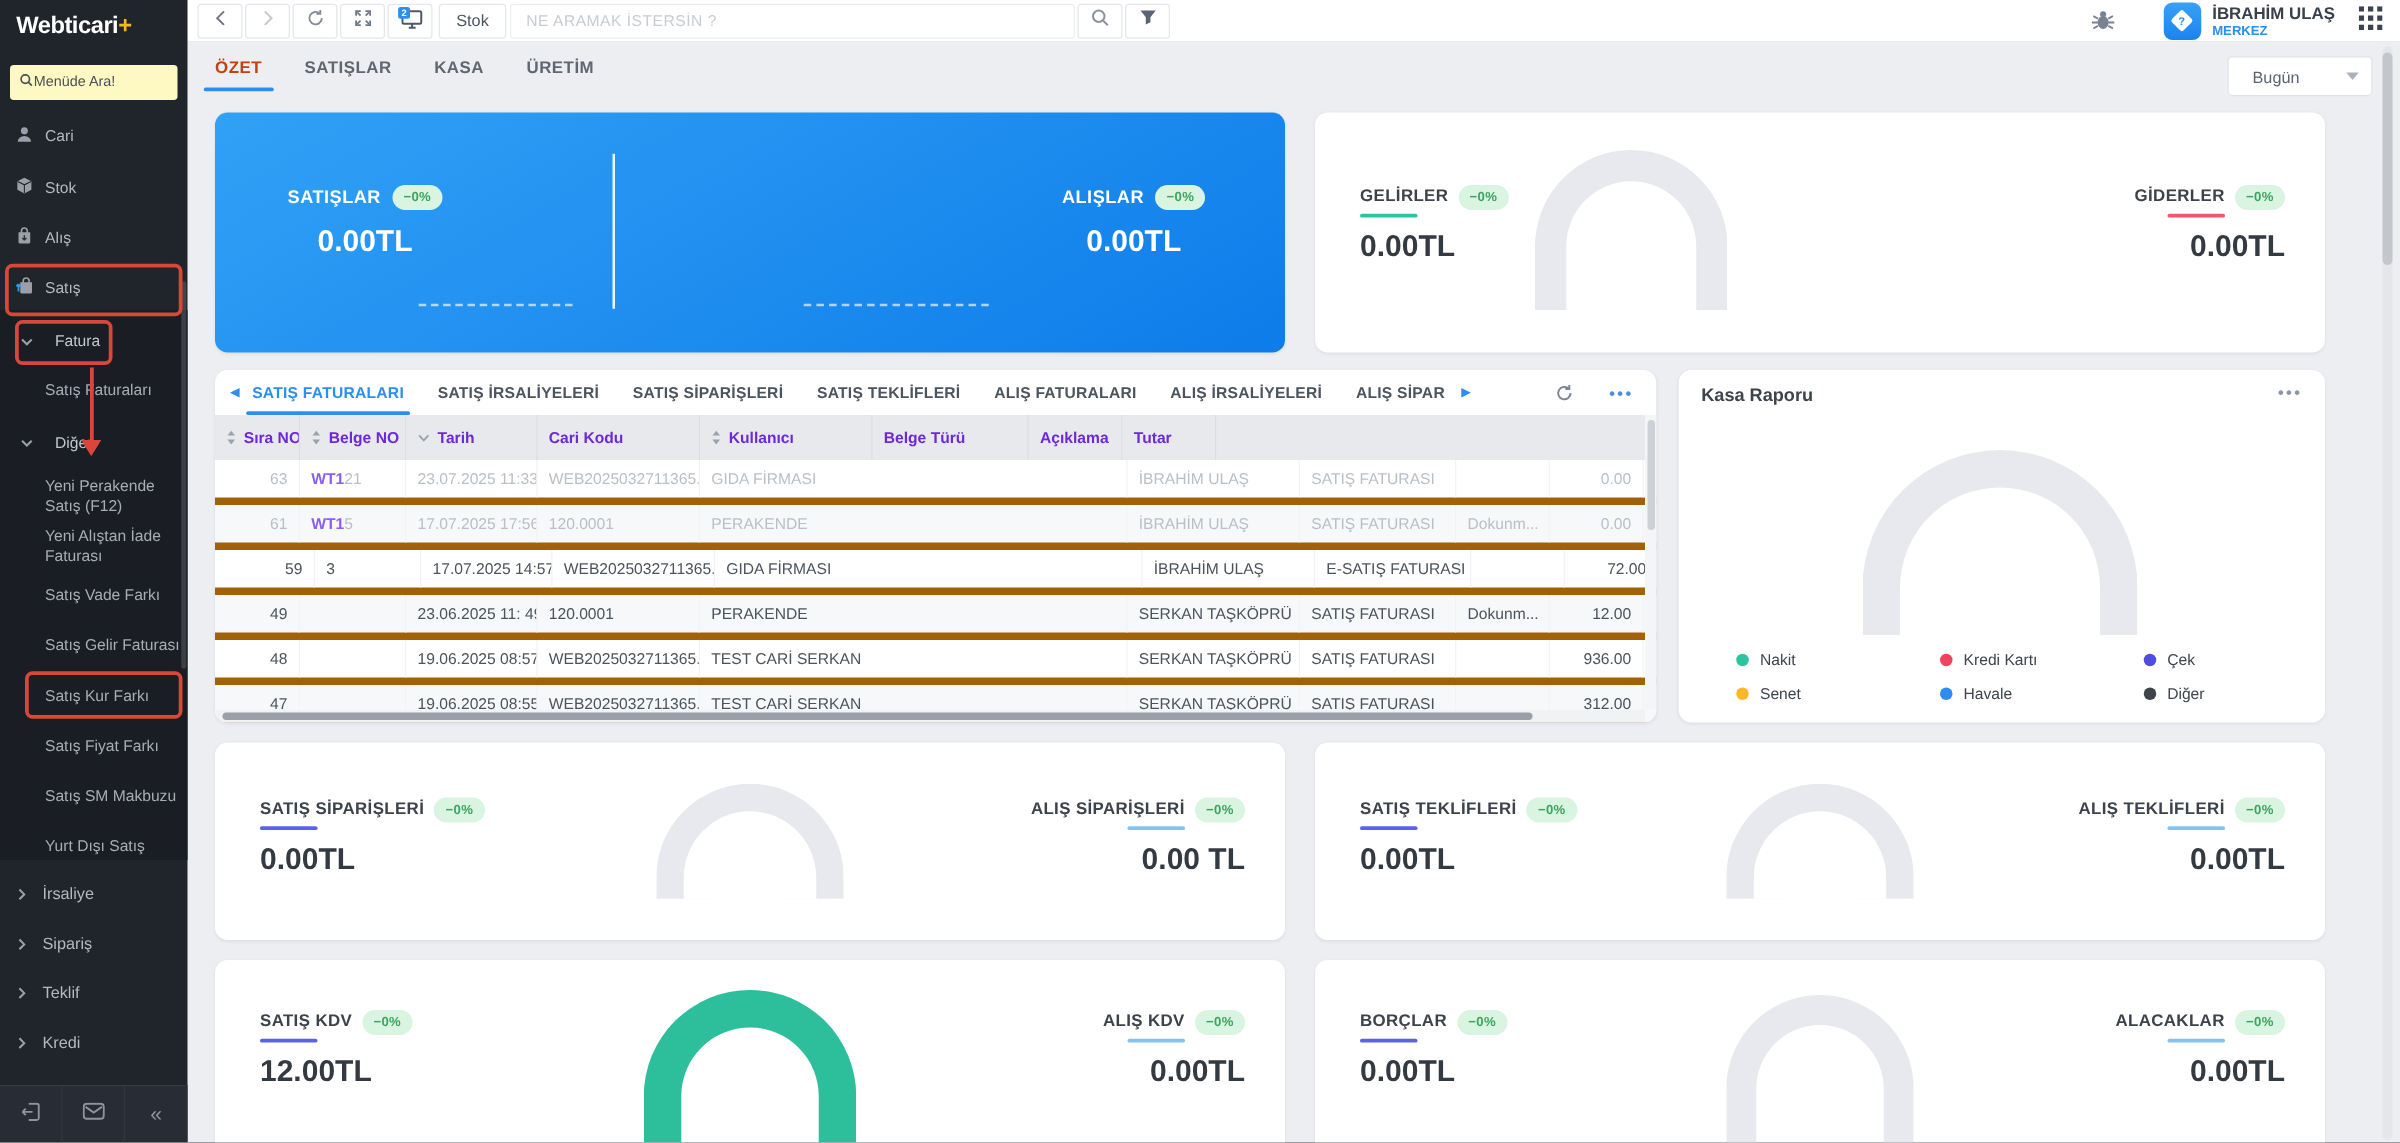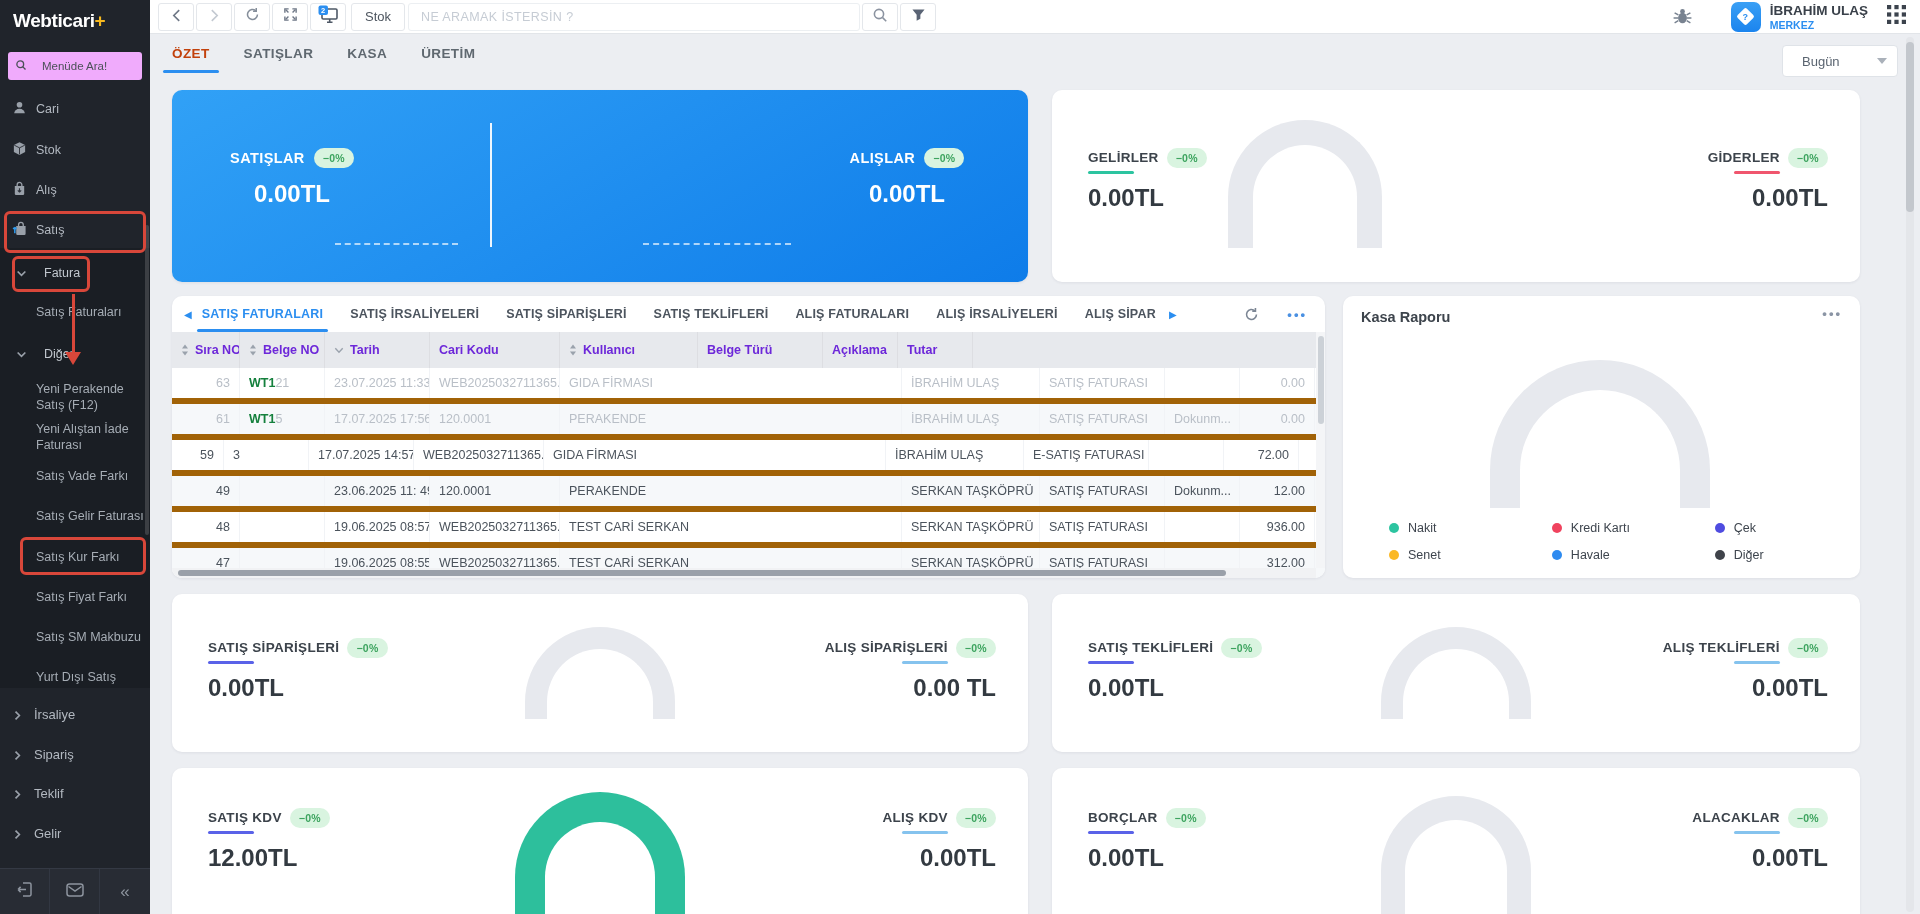--- a/index.html
+++ b/index.html
@@ -5,21 +5,21 @@
   *{margin:0;padding:0;box-sizing:border-box}
   html,body{background:#5a5e66}
   body{font-family:"Liberation Sans",sans-serif}
   #screen{position:relative;width:1920px;height:914px;background:#eceef2;overflow:hidden}
 
   
   #sidebar{position:absolute;left:0;top:0;width:150px;height:914px;background:#20242b;z-index:40}
   .side-section{position:absolute;left:0;top:248px;width:150px;height:440px;background:#1a1e24}
   .logo{position:absolute;left:13px;top:10px;color:#fff;font-size:19px;font-weight:bold;letter-spacing:-.4px;white-space:nowrap}
   .logo .plus{color:#f6b81f}
-  .side-search{position:absolute;left:8px;top:52px;width:134px;height:26px;background:#f0abfc;border-radius:3px;display:flex;align-items:center;padding:14px 7px;gap:15px}
+  .side-search{position:absolute;left:8px;top:52px;width:134px;height:26px;background:#fef9c3;border-radius:3px;display:flex;align-items:center;padding:14px 7px;gap:0}
   .side-search input{border:0;background:transparent;font-size:11.5px;color:#3c4248;width:100%;outline:none}
   .side-search input::placeholder{color:#4b5158}
   .m-item{position:absolute;left:0;width:150px;color:#b3b9c1;font-size:12.5px;cursor:pointer;line-height:16px}
   .m-item .mi-icon{position:absolute;left:12px;top:0}
   .m-item .mi-label{position:absolute;left:36px;top:1px;width:112px}
   .m-item.group .mi-icon{left:16px;top:3px}
   .m-item.group .mi-label{left:44px;color:#c2c8cf}
   .m-item.sub .mi-label{left:36px;color:#a6adb5;font-size:12.5px}
   .m-item.collapsed .mi-icon{left:12px;top:3px}
   .m-item.collapsed .mi-label{left:34px;color:#b3b9c1;font-size:13px}
@@ -112,21 +112,21 @@
   .t-tab.active::after{content:"";position:absolute;left:-5px;right:-5px;bottom:0;height:3px;background:#2b8ef0;border-radius:2px}
   .t-actions{margin-left:auto;margin-right:18px;display:flex;align-items:center;gap:28px}
   .dots{color:#4a90e2;font-weight:bold;letter-spacing:2px;font-size:13px;cursor:pointer}
   .t-head{height:36px;background:#e7e9ed;display:flex}
   .th{display:flex;align-items:center;gap:6px;padding:0 9px;font-size:12.5px;font-weight:bold;color:#6d28d9;border-right:1px solid rgba(0,0,0,.045);white-space:nowrap;overflow:hidden;flex:none}
   .t-row{height:36px;display:flex;background:#fff;border-bottom:6px solid #a16207;cursor:pointer}
   .t-row.alt{background:#f6f8fa}
   .td{display:flex;align-items:center;padding:0 9px;font-size:12.5px;color:#4b535c;border-right:1px solid #f1f3f6;white-space:nowrap;overflow:hidden;flex:none}
   .td.num{justify-content:flex-end}
   .t-row.muted .td{color:#b9bfc7}
-  .belge-red{color:#15803d;font-weight:bold}
+  .belge-red{color:#8b5cf6;font-weight:bold}
   .t-hscroll{position:absolute;left:0;right:9px;bottom:0;height:10px;background:#f1f2f4}
   .t-hscroll .thumb{position:absolute;left:6px;top:2px;width:1048px;height:6px;background:#9aa0a9;border-radius:3px;cursor:pointer}
   .t-vscroll{position:absolute;right:0;top:36px;bottom:10px;width:9px;background:#f4f5f7}
   .t-vscroll .thumb{position:absolute;left:1.5px;top:4px;width:6px;height:88px;background:#ccd1d7;border-radius:3px;cursor:pointer}
 
   
   #card-kasa{left:1193px;top:262px;width:517px;height:282px}
   .kasa-title{position:absolute;left:18px;top:13px;font-size:14.5px;font-weight:bold;color:#3d444c}
   .kasa-dots{position:absolute;right:18px;top:10px;color:#8b95a5;font-weight:bold;letter-spacing:2px;font-size:13px;cursor:pointer}
   #card-kasa .arch{left:147px;top:64px;width:220px;height:148px;border-width:30px;border-color:#e7e9ee;border-top-left-radius:110px;border-top-right-radius:110px}
@@ -237,21 +237,21 @@
         <div class="m-item collapsed" style="top: 785px;">
           <span class="mi-icon"><svg width="11" height="11" viewBox="0 0 10 10">
               <path d="M3.2 1.5 6.7 5 3.2 8.5" stroke="#9aa1aa" stroke-width="1.5" fill="none"></path>
             </svg></span>
           <span class="mi-label">Teklif</span>
         </div>
         <div class="m-item collapsed" style="top: 825px;">
           <span class="mi-icon"><svg width="11" height="11" viewBox="0 0 10 10">
               <path d="M3.2 1.5 6.7 5 3.2 8.5" stroke="#9aa1aa" stroke-width="1.5" fill="none"></path>
             </svg></span>
-          <span class="mi-label">Gelir</span>
+          <span class="mi-label">Kredi</span>
         </div>
       </div>
     <div class="side-scrollbar"></div>
     <div class="ann" id="ann-satis"></div>
     <div class="ann" id="ann-fatura"></div>
     <div class="ann-arrow-line"></div>
     <div class="ann-arrow-head"></div>
     <div class="ann" id="ann-kur"></div>
     <div class="side-bottom">
       <div class="sb-cell">
@@ -491,21 +491,21 @@
             <div class="td " style="width:85px"><span class="belge-red">WT1</span>5</div>
             <div class="td " style="width:105px">17.07.2025 17:56</div>
             <div class="td " style="width:130px">120.0001</div>
             <div class="td " style="width:342px">PERAKENDE</div>
             <div class="td " style="width:138px">İBRAHİM ULAŞ</div>
             <div class="td " style="width:125px">SATIŞ FATURASI</div>
             <div class="td " style="width:75px">Dokunm...</div>
             <div class="td num" style="width:75px">0.00</div>
           </div>
           <div class="t-row">
-            <div class="td num" style="width:52px">59</div>
+            <div class="td num" style="width:80px">59</div>
             <div class="td " style="width:85px">3</div>
             <div class="td " style="width:105px">17.07.2025 14:57</div>
             <div class="td " style="width:130px">WEB2025032711365...</div>
             <div class="td " style="width:342px">GIDA FİRMASI</div>
             <div class="td " style="width:138px">İBRAHİM ULAŞ</div>
             <div class="td " style="width:125px">E-SATIŞ FATURASI</div>
             <div class="td " style="width:75px"></div>
             <div class="td num" style="width:75px">72.00</div>
           </div>
           <div class="t-row alt">

